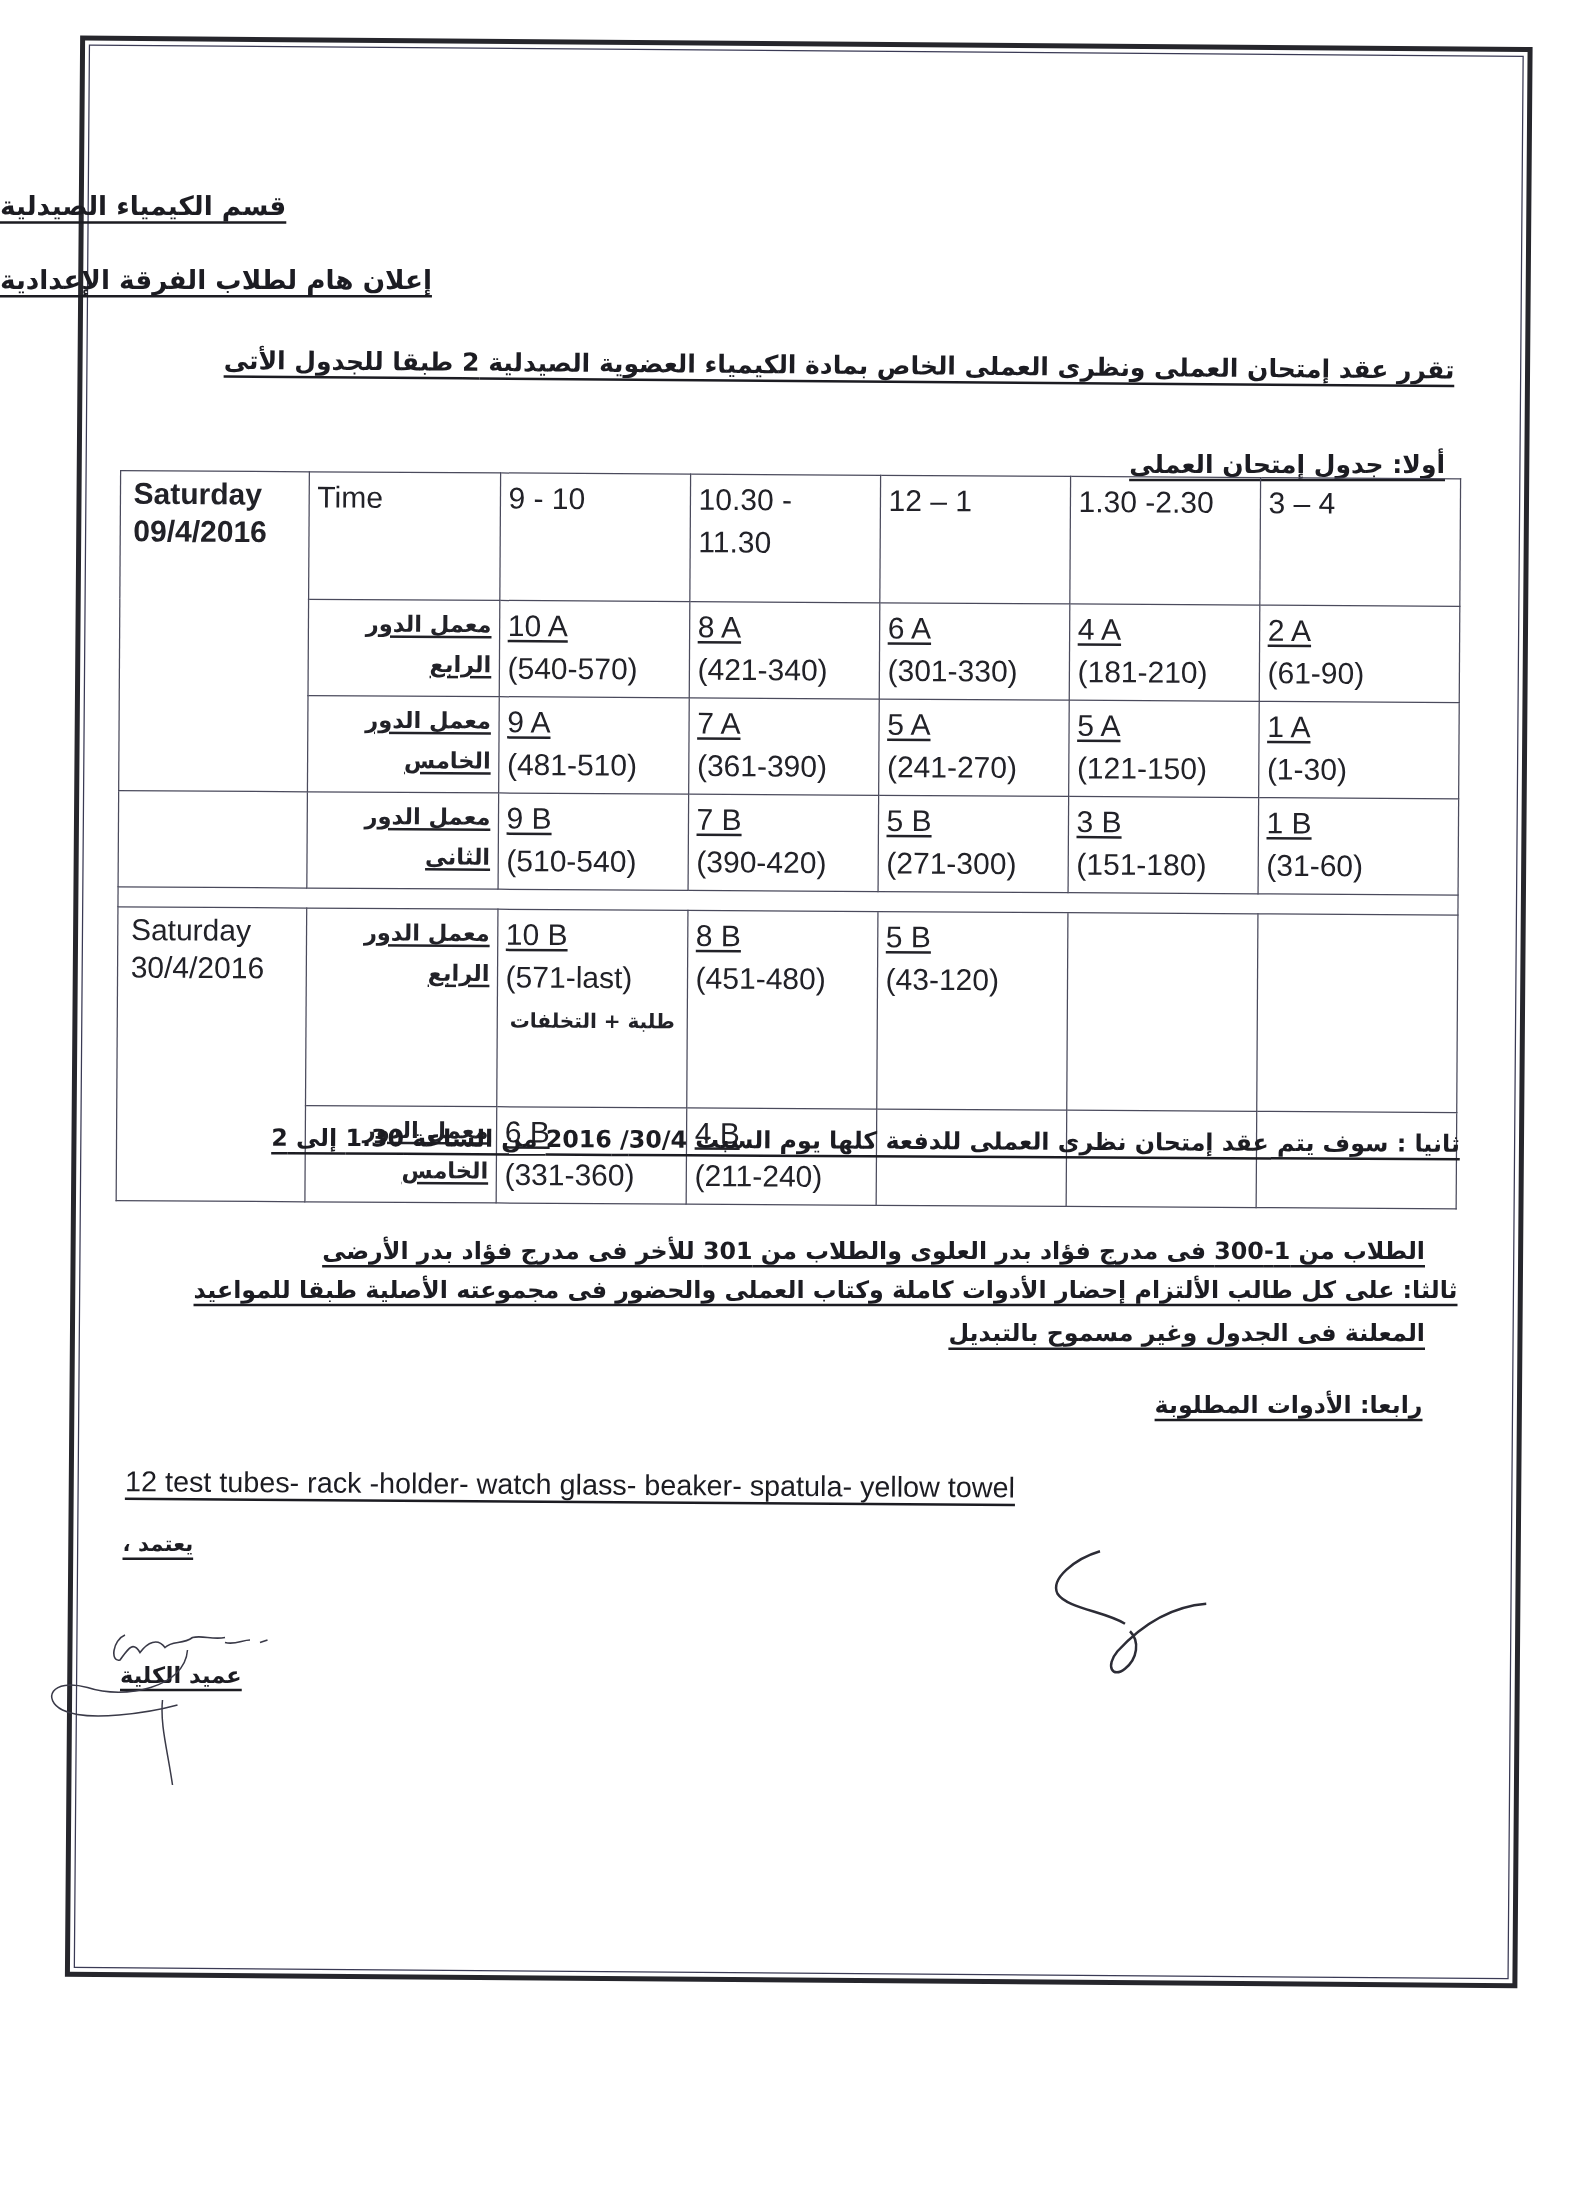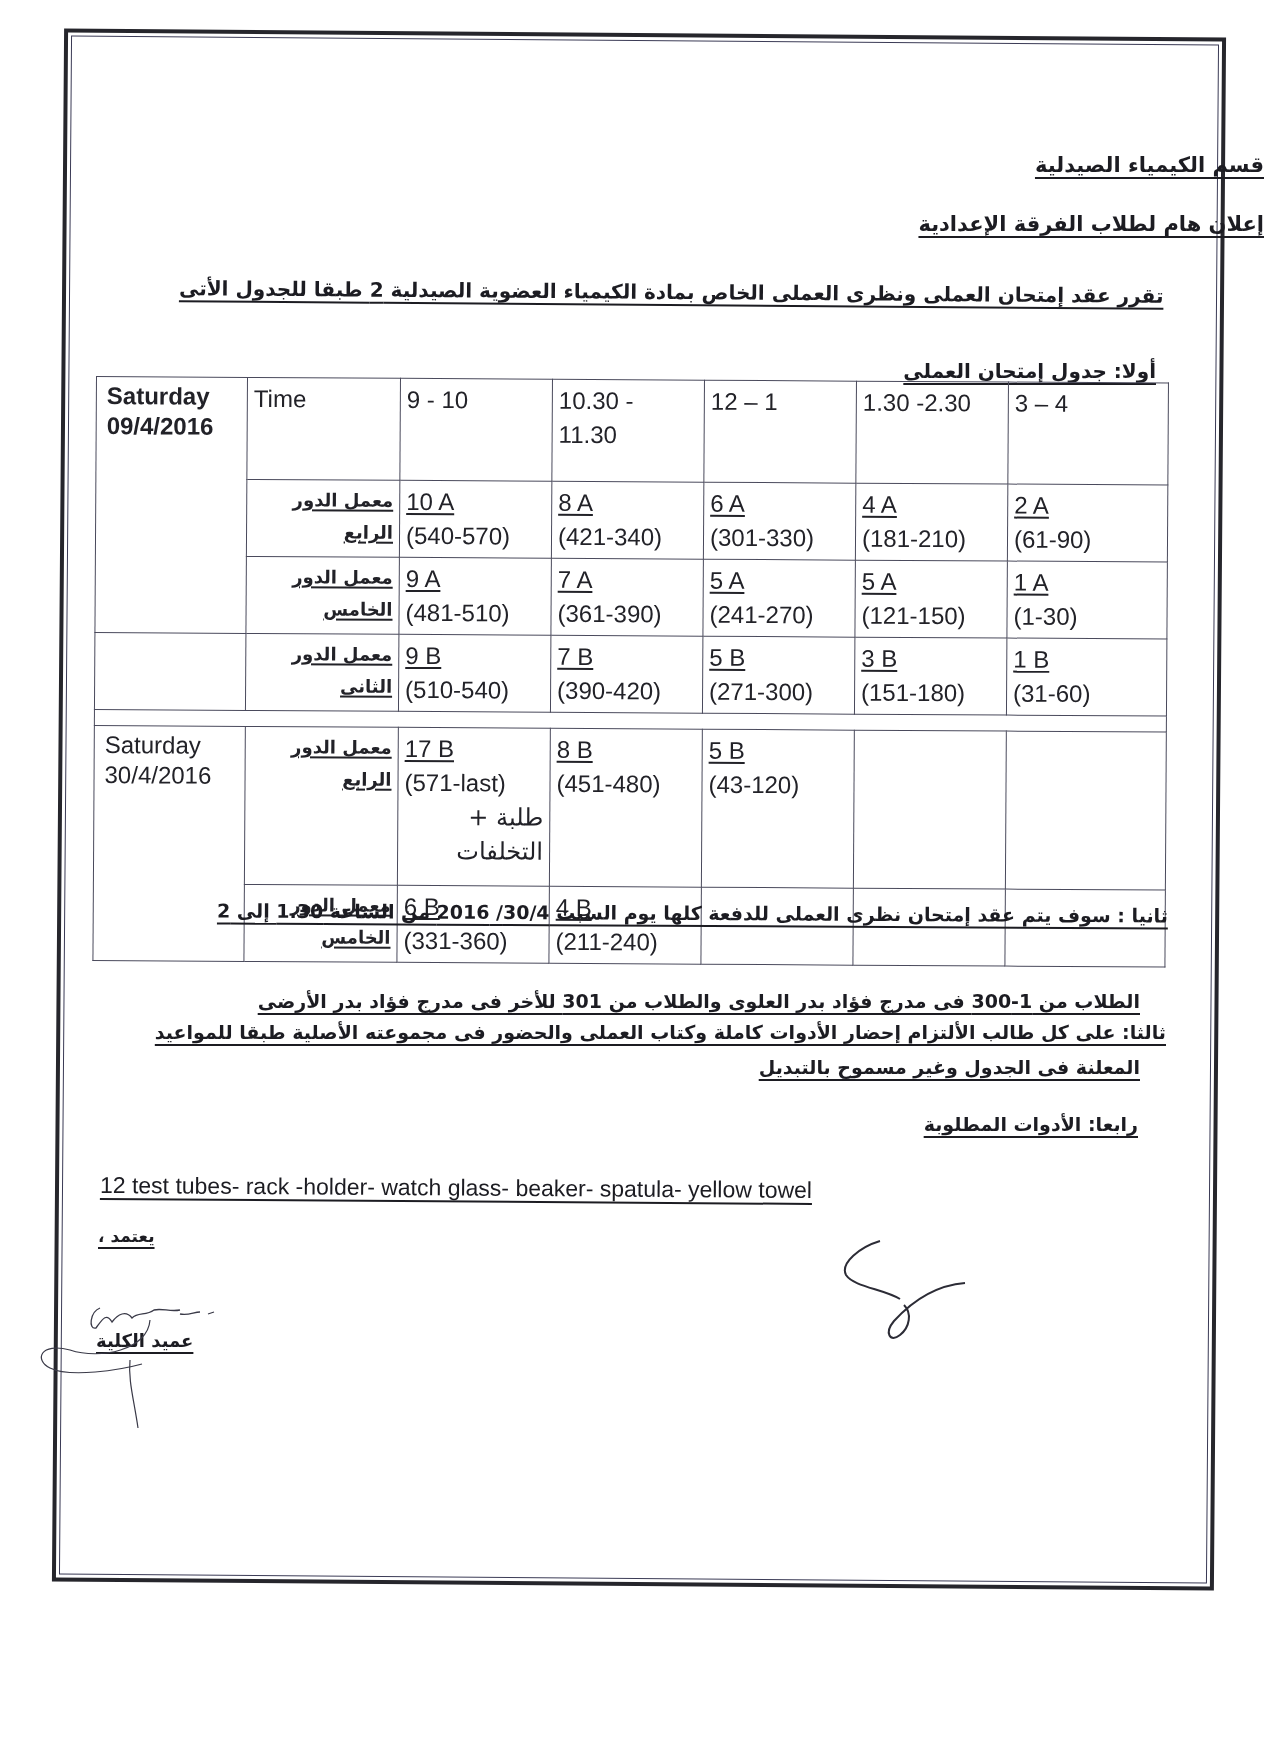--- a/index.html
+++ b/index.html
@@ -13,42 +13,42 @@
     border:4px solid #26262c; box-sizing:border-box;
     transform:rotate(0.45deg); transform-origin:center;
   }
   .frame::after {
     content:""; position:absolute; inset:3px; border:1px solid #3a3a55;
   }
   .abs { position:absolute; }
   .ar { direction:rtl; font-weight:bold; }
   .u { text-decoration:underline; text-decoration-thickness:2px; text-underline-offset:5px; }
   .title {
-    left:0; width:1264px; text-align:right; font-size:21px;
+    left:0; width:1264px; text-align:left; font-size:21px;
   }
   .line {
     font-size:19px; white-space:nowrap; text-align:right;
   }
   
   .sched {
     position:absolute; left:96px; top:376px; width:1072px;
     border-collapse:collapse; table-layout:fixed;
     transform:rotate(0.35deg); transform-origin:left top;
     font-family:"Liberation Sans", sans-serif;
   }
   .sched td {
     border:1.5px solid #4a4a5c; vertical-align:top; padding:4px 6px;
     font-size:24px; line-height:34px; color:#222228;
   }
   .sched td.day { font-weight:bold; font-size:24px; line-height:30px; padding-left:10px; }
   .sched .lab { direction:rtl; text-align:right; font-weight:bold; font-size:18px; line-height:32px; font-family:"DejaVu Sans", sans-serif; }
   .sched .grp { text-decoration:underline; text-decoration-thickness:2px; text-underline-offset:3px; display:block; }
   .sched .rng { display:block; }
   .sched .hdr { text-decoration-thickness:2px; text-underline-offset:4px; }
-  .sched .extra { direction:rtl; text-align:right; display:block; font-size:24px; font-weight:normal; font-family:"DejaVu Sans", sans-serif; }
+  .sched .extra { direction:rtl; text-align:center; display:block; font-size:16px; font-weight:bold; font-family:"DejaVu Sans", sans-serif; }
   .tools {
     left:100px; top:1172px; font-family:"Liberation Sans", sans-serif;
     font-size:23px; white-space:nowrap; transform:rotate(0.4deg); transform-origin:left;
   }
   .sig svg { position:absolute; }
 </style>
 </head>
 <body>
 
 <div class="frame"></div>
@@ -162,21 +162,21 @@
   </tr>
   <tr style="height:158px">
     <td class="day" rowspan="2" style="font-weight:normal;">
       <span style="display:block">Saturday</span>
       <span style="display:block">30/4/2016</span>
     </td>
     <td class="lab">
           <span class="grp">معمل الدور الرابع</span>
         </td>
     <td>
-      <span class="grp">17 B</span>
+      <span class="grp">10 B</span>
       <span class="rng">(571-last)</span>
       <span class="extra">طلبة + التخلفات</span>
     </td>
     <td>
           <span class="grp">8 B</span>
           <span class="rng">(451-480)</span>
         </td>
     <td>
           <span class="grp">5 B</span>
           <span class="rng">(43-120)</span>

